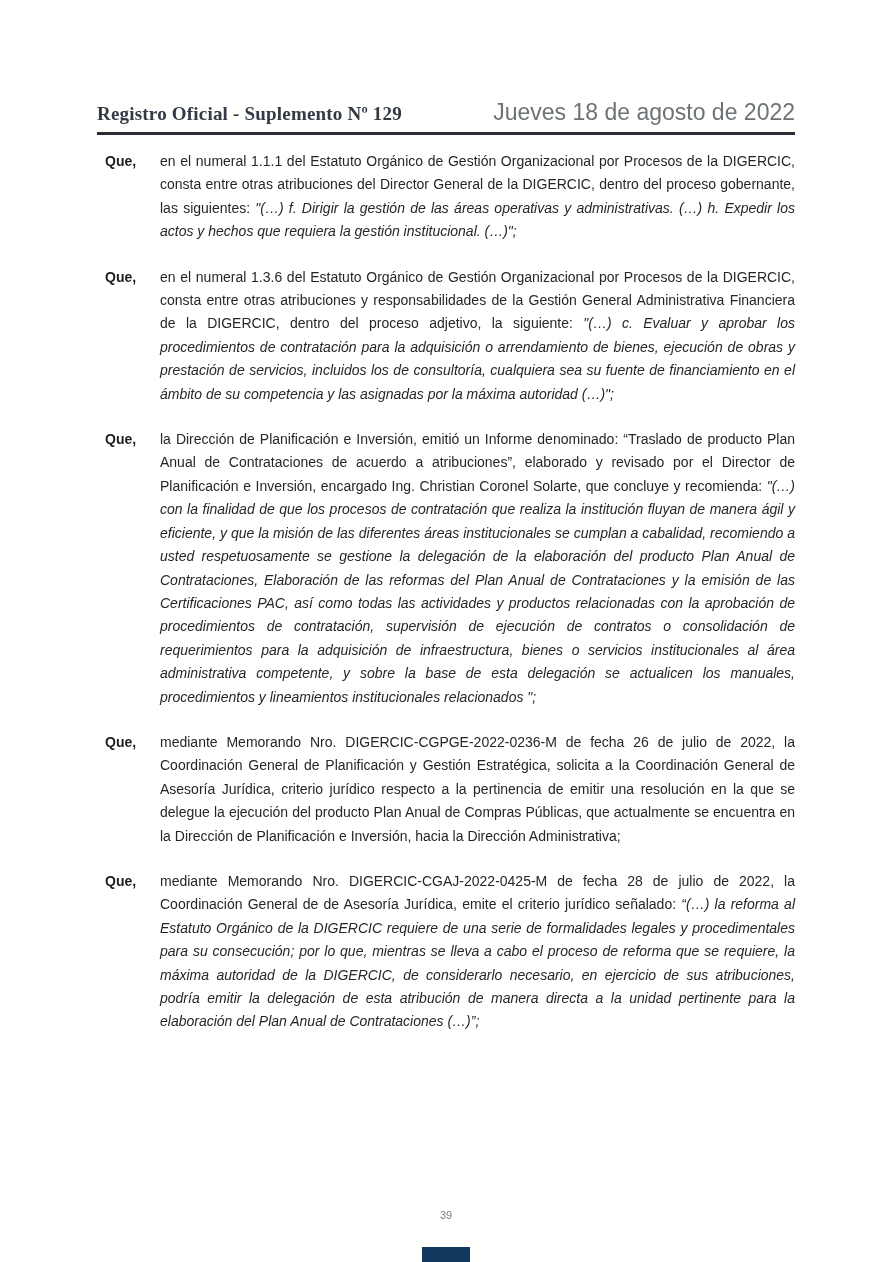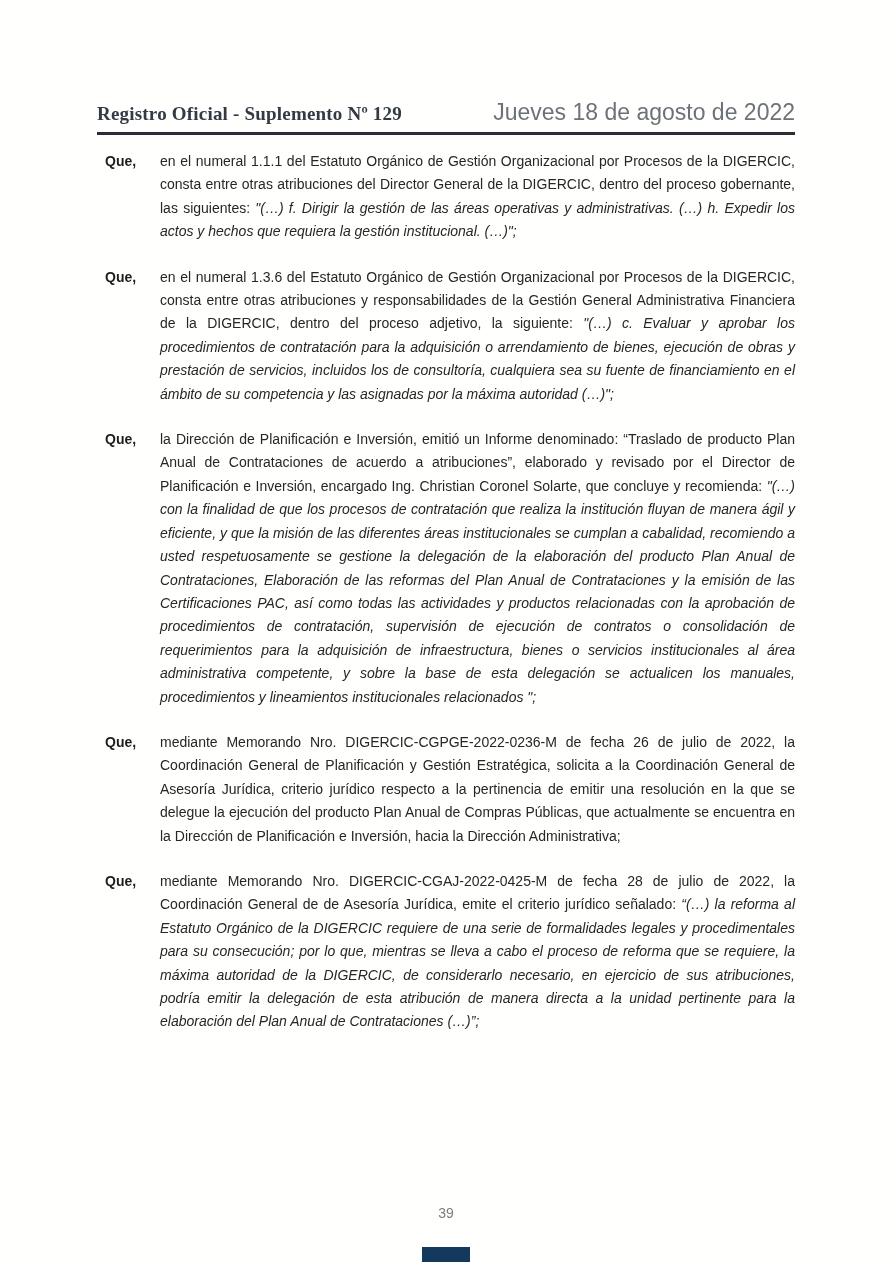--- a/index.html
+++ b/index.html
@@ -63,21 +63,21 @@
   }
   .seg-italic {
     font-style: italic;
   }
   .footer-page {
     position: absolute;
     bottom: 41px;
     left: 0;
     right: 0;
     text-align: center;
-    font-size: 14px;
+    font-size: 11px;
     color: #7b7e82;
   }
   .footer-accent {
     position: absolute;
     bottom: 0;
     left: 422px;
     width: 48px;
     height: 15px;
   }
 </style>

